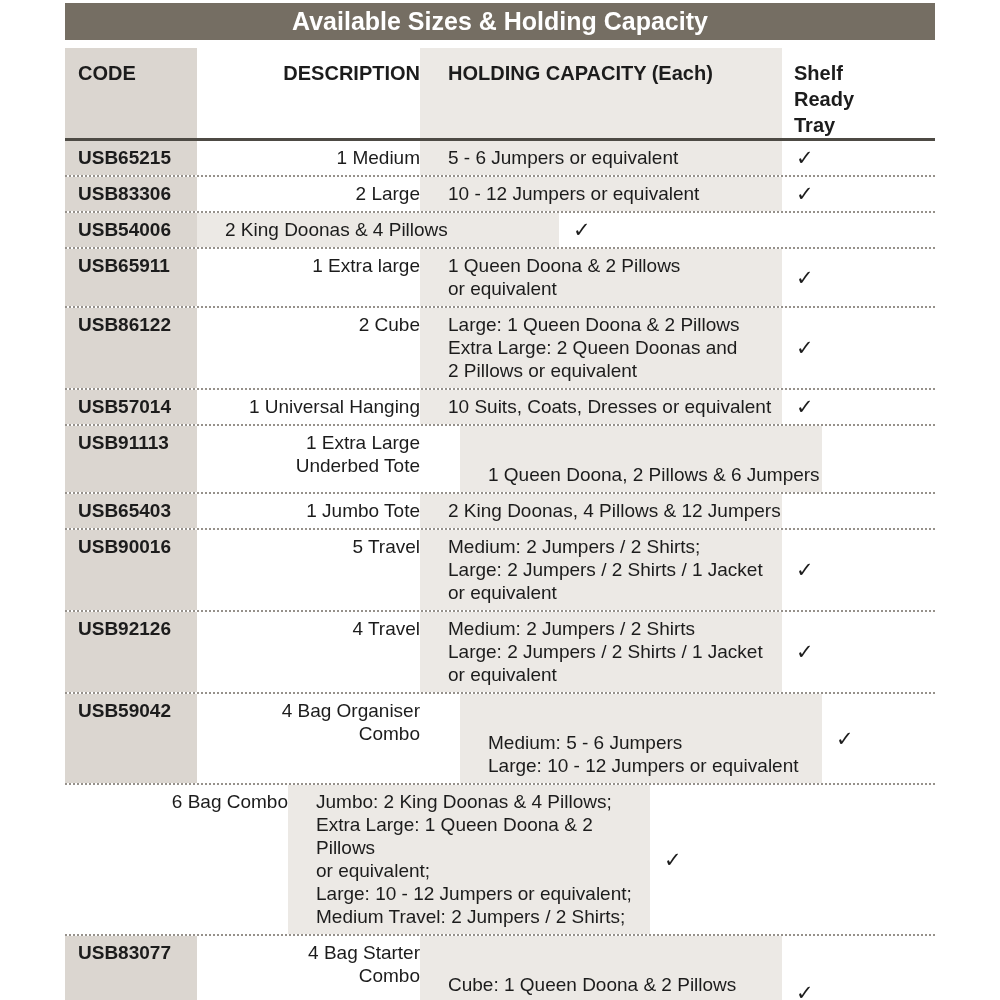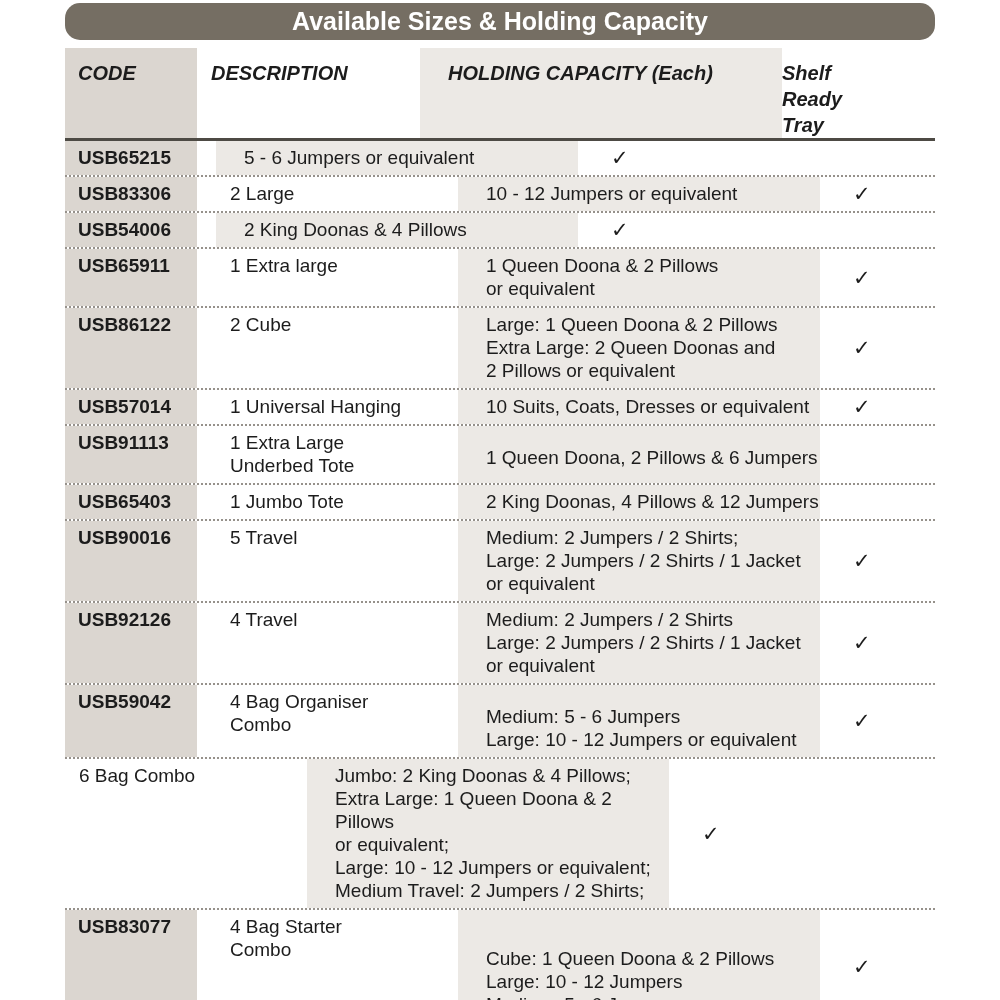--- a/index.html
+++ b/index.html
@@ -24,49 +24,46 @@
     margin-left: 65px;
     padding-top: 3px;
   }
   .title-bar {
     height: 37px;
     background: var(--title-bar-bg);
     display: flex;
     align-items: center;
     justify-content: center;
     margin-bottom: 8px;
-    border-radius: 15px;
   }
   .title-bar span {
     color: #ffffff;
     font-size: 25px;
     font-weight: bold;
     letter-spacing: 0px;
   }
   .thead {
     display: flex;
     min-height: 90px;
     border-bottom: 3px solid var(--header-rule);
   }
   .th {
     font-weight: bold;
     font-size: 20px;
     line-height: 26px;
     padding-top: 12px;
-    font-style: italic;
   }
   .cell { flex: 0 0 auto; }
   .c-code     { width: 132px; background: var(--code-col-bg); padding-left: 13px; }
-  .c-desc     { width: 223px; padding-left: 14px; }
+  .c-desc     { width: 223px; padding-left: 14px; text-align: right; }
   .c-cap      { width: 362px; background: var(--capacity-col-bg); padding-left: 28px; }
-  .c-shelf    { width: 102px; padding-left: 0; }
+  .c-shelf    { width: 102px; padding-left: 12px; }
   .row {
     display: flex;
     border-bottom: 2px dotted var(--separator-dots);
-    gap: 19px;
   }
   .row .c-code {
     font-weight: bold;
     font-size: 19px;
     line-height: 23px;
     padding-top: 5px;
     padding-bottom: 6px;
   }
   .row .c-desc, .row .c-cap {
     font-size: 19px;
@@ -77,21 +74,21 @@
   }
   .row .c-shelf {
     display: flex;
     align-items: center;
     font-size: 21px;
     padding-left: 14px;
     font-weight: normal;
   }
   .row.single { min-height: 36px; }
   
-  .row.cap-low .c-cap { padding-top: 20px; }
+  .row.cap-low .c-cap { padding-top: 37px; margin-left: 40px; }
   .row.cap-low-13 .c-cap { padding-top: 37px; }
   .row.last { border-bottom: none; min-height: 113px; }
 </style>
 </head>
 <body>
 
 <div class="sheet">
 
   <div class="title-bar">
     <span>Available Sizes &amp; Holding Capacity</span>
@@ -99,20 +96,21 @@
 
   <div class="thead">
     <div class="cell c-code th">CODE</div>
     <div class="cell c-desc th">DESCRIPTION</div>
     <div class="cell c-cap th">HOLDING CAPACITY (Each)</div>
     <div class="cell c-shelf th">Shelf Ready Tray</div>
   </div>
 
   <div class="row single">
     <div class="cell c-code">USB65215</div>
+    <div class="cell c-desc">1 Medium</div>
     <div class="cell c-cap">5 - 6 Jumpers or equivalent</div>
     <div class="cell c-shelf">✓</div>
   </div>
 
   <div class="row single">
     <div class="cell c-code">USB83306</div>
     <div class="cell c-desc">2 Large</div>
     <div class="cell c-cap">10 - 12 Jumpers or equivalent</div>
     <div class="cell c-shelf">✓</div>
   </div>

